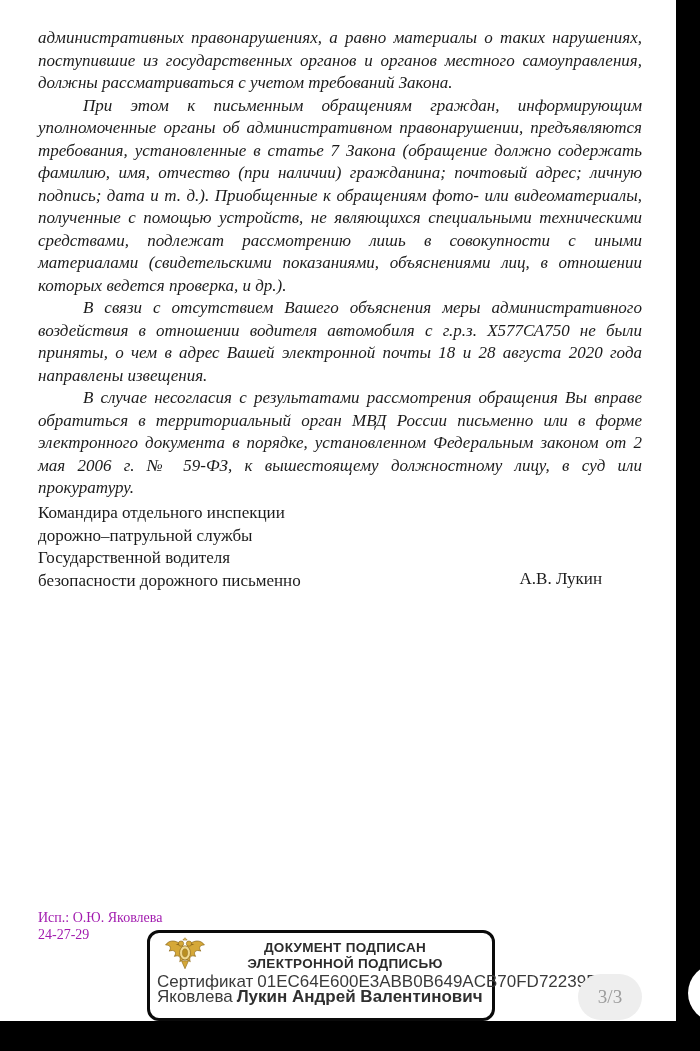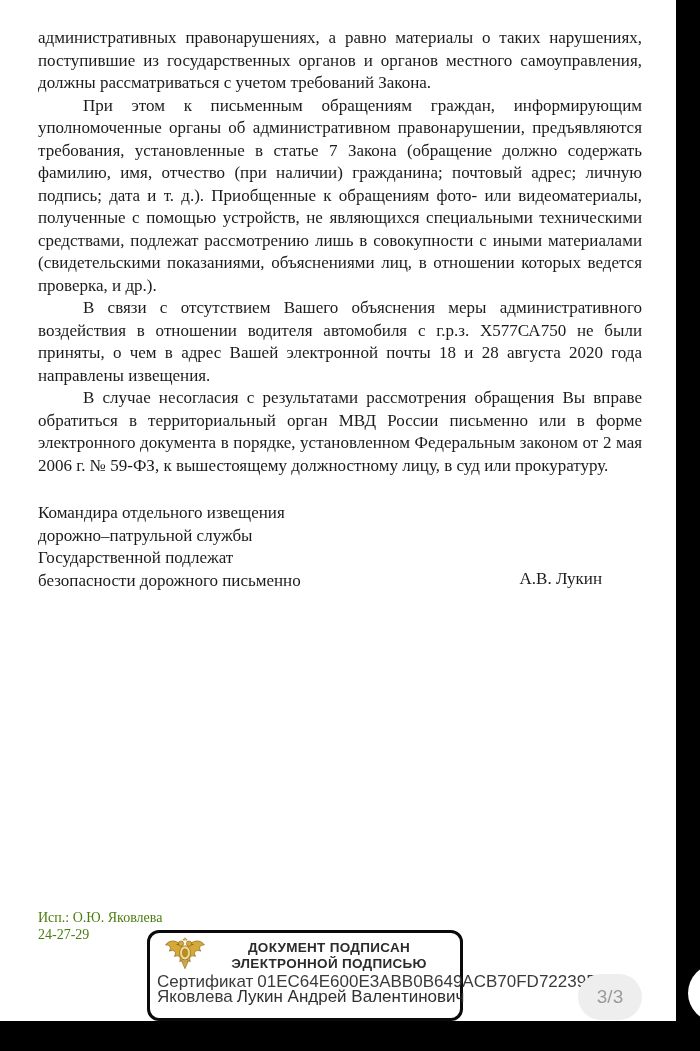--- a/index.html
+++ b/index.html
@@ -15,66 +15,66 @@
     position:absolute; left:0; top:0;
     width:676px; height:1021px;
     background:#ffffff;
   }
   .body-text {
     position:absolute; left:38px; top:27px; width:604px;
     font-size:17px; line-height:22.5px;
     color:#1b1b1b;
     text-align:justify;
   }
-  .body-text p { margin:0; }
+  .body-text p { margin:0;font-style:italic; }
   .body-text p.indent { text-indent:45px; }
 
   .signature {
     position:absolute; left:38px; top:502px; width:604px;
     font-size:17px; line-height:22.5px; color:#1b1b1b;
   }
   .sig-name {
     position:absolute; right:40px; bottom:2px;
     white-space:nowrap;
   }
 
   .executor {
     position:absolute; left:38px; top:910px;
-    font-size:14px; line-height:16.5px; color:#4d7c0f;
+    font-size:14px; line-height:16.5px; color:#a21caf;
   }
 
   .stamp {
     position:absolute; left:147px; top:930px;
-    width:316px; height:91px;
+    width:348px; height:91px;
     background:#fff;
     border:3px solid #0a0a0a;
     border-radius:12px;
     padding:4px 9px 3px 7px;
     font-family:"Liberation Sans", sans-serif;
   }
   .stamp-head { display:flex; align-items:flex-start; }
   .stamp-emblem { width:44px; height:37px; flex:0 0 44px; margin-left:6px; }
   .stamp-title {
     flex:1; text-align:center;
     font-weight:bold; font-size:13.5px; line-height:15.5px;
     letter-spacing:0.3px; color:#2b2b2b; padding-top:3px;
   }
   .stamp-line {
     font-size:17px; line-height:15.2px; color:#3a3a3a;
     white-space:nowrap;
   }
   .stamp-line .val { margin-left:4px; }
-  .stamp-line .bold { font-weight:normal; color:#2f2f2f; }
+  .stamp-line .bold { font-weight:bold; color:#2f2f2f; }
 
   .page-pill {
     position:absolute; left:578px; top:974px;
     width:64px; height:46px;
     background:#eeeeee; border-radius:24px;
     display:flex; align-items:center; justify-content:center;
-    font-family:Liberation Sans, sans-serif;
+    font-family:Liberation Serif, serif;
     font-size:19px; color:#9b9b9b;
   }
 
   .fab {
     position:absolute; left:688px; top:964px;
     width:58px; height:58px;
     background:#ffffff; border-radius:50%;
   }
 </style>
 </head>
@@ -85,23 +85,23 @@
   <div class="page">
 
     <div class="body-text">
       <p>административных правонарушениях, а равно материалы о таких нарушениях, поступившие из государственных органов и органов местного самоуправления, должны рассматриваться с учетом требований Закона.</p>
       <p class="indent">При этом к письменным обращениям граждан, информирующим уполномоченные органы об административном правонарушении, предъявляются требования, установленные в статье 7 Закона (обращение должно содержать фамилию, имя, отчество (при наличии) гражданина; почтовый адрес; личную подпись; дата и т. д.). Приобщенные к обращениям фото- или видеоматериалы, полученные с помощью устройств, не являющихся специальными техническими средствами, подлежат рассмотрению лишь в совокупности с иными материалами (свидетельскими показаниями, объяснениями лиц, в отношении которых ведется проверка, и др.).</p>
       <p class="indent">В связи с отсутствием Вашего объяснения меры административного воздействия в отношении водителя автомобиля с г.р.з. Х577СА750 не были приняты, о чем в адрес Вашей электронной почты 18 и 28 августа 2020 года направлены извещения.</p>
       <p class="indent">В случае несогласия с результатами рассмотрения обращения Вы вправе обратиться в территориальный орган МВД России письменно или в форме электронного документа в порядке, установленном Федеральным законом от 2 мая 2006 г. № 59-ФЗ, к вышестоящему должностному лицу, в суд или прокуратуру.</p>
     </div>
 
     <div class="signature">
-      <div>Командира отдельного извещения</div>
+      <div>Командира отдельного инспекции</div>
       <div>дорожно–патрульной  службы</div>
-      <div>Государственной подлежат</div>
+      <div>Государственной водителя</div>
       <div>безопасности дорожного письменно</div>
       <span class="sig-name">А.В. Лукин</span>
     </div>
 
     <div class="executor">
       <div>Исп.: О.Ю. Яковлева</div>
       <div>24-27-29</div>
     </div>
 
     <div class="stamp">

